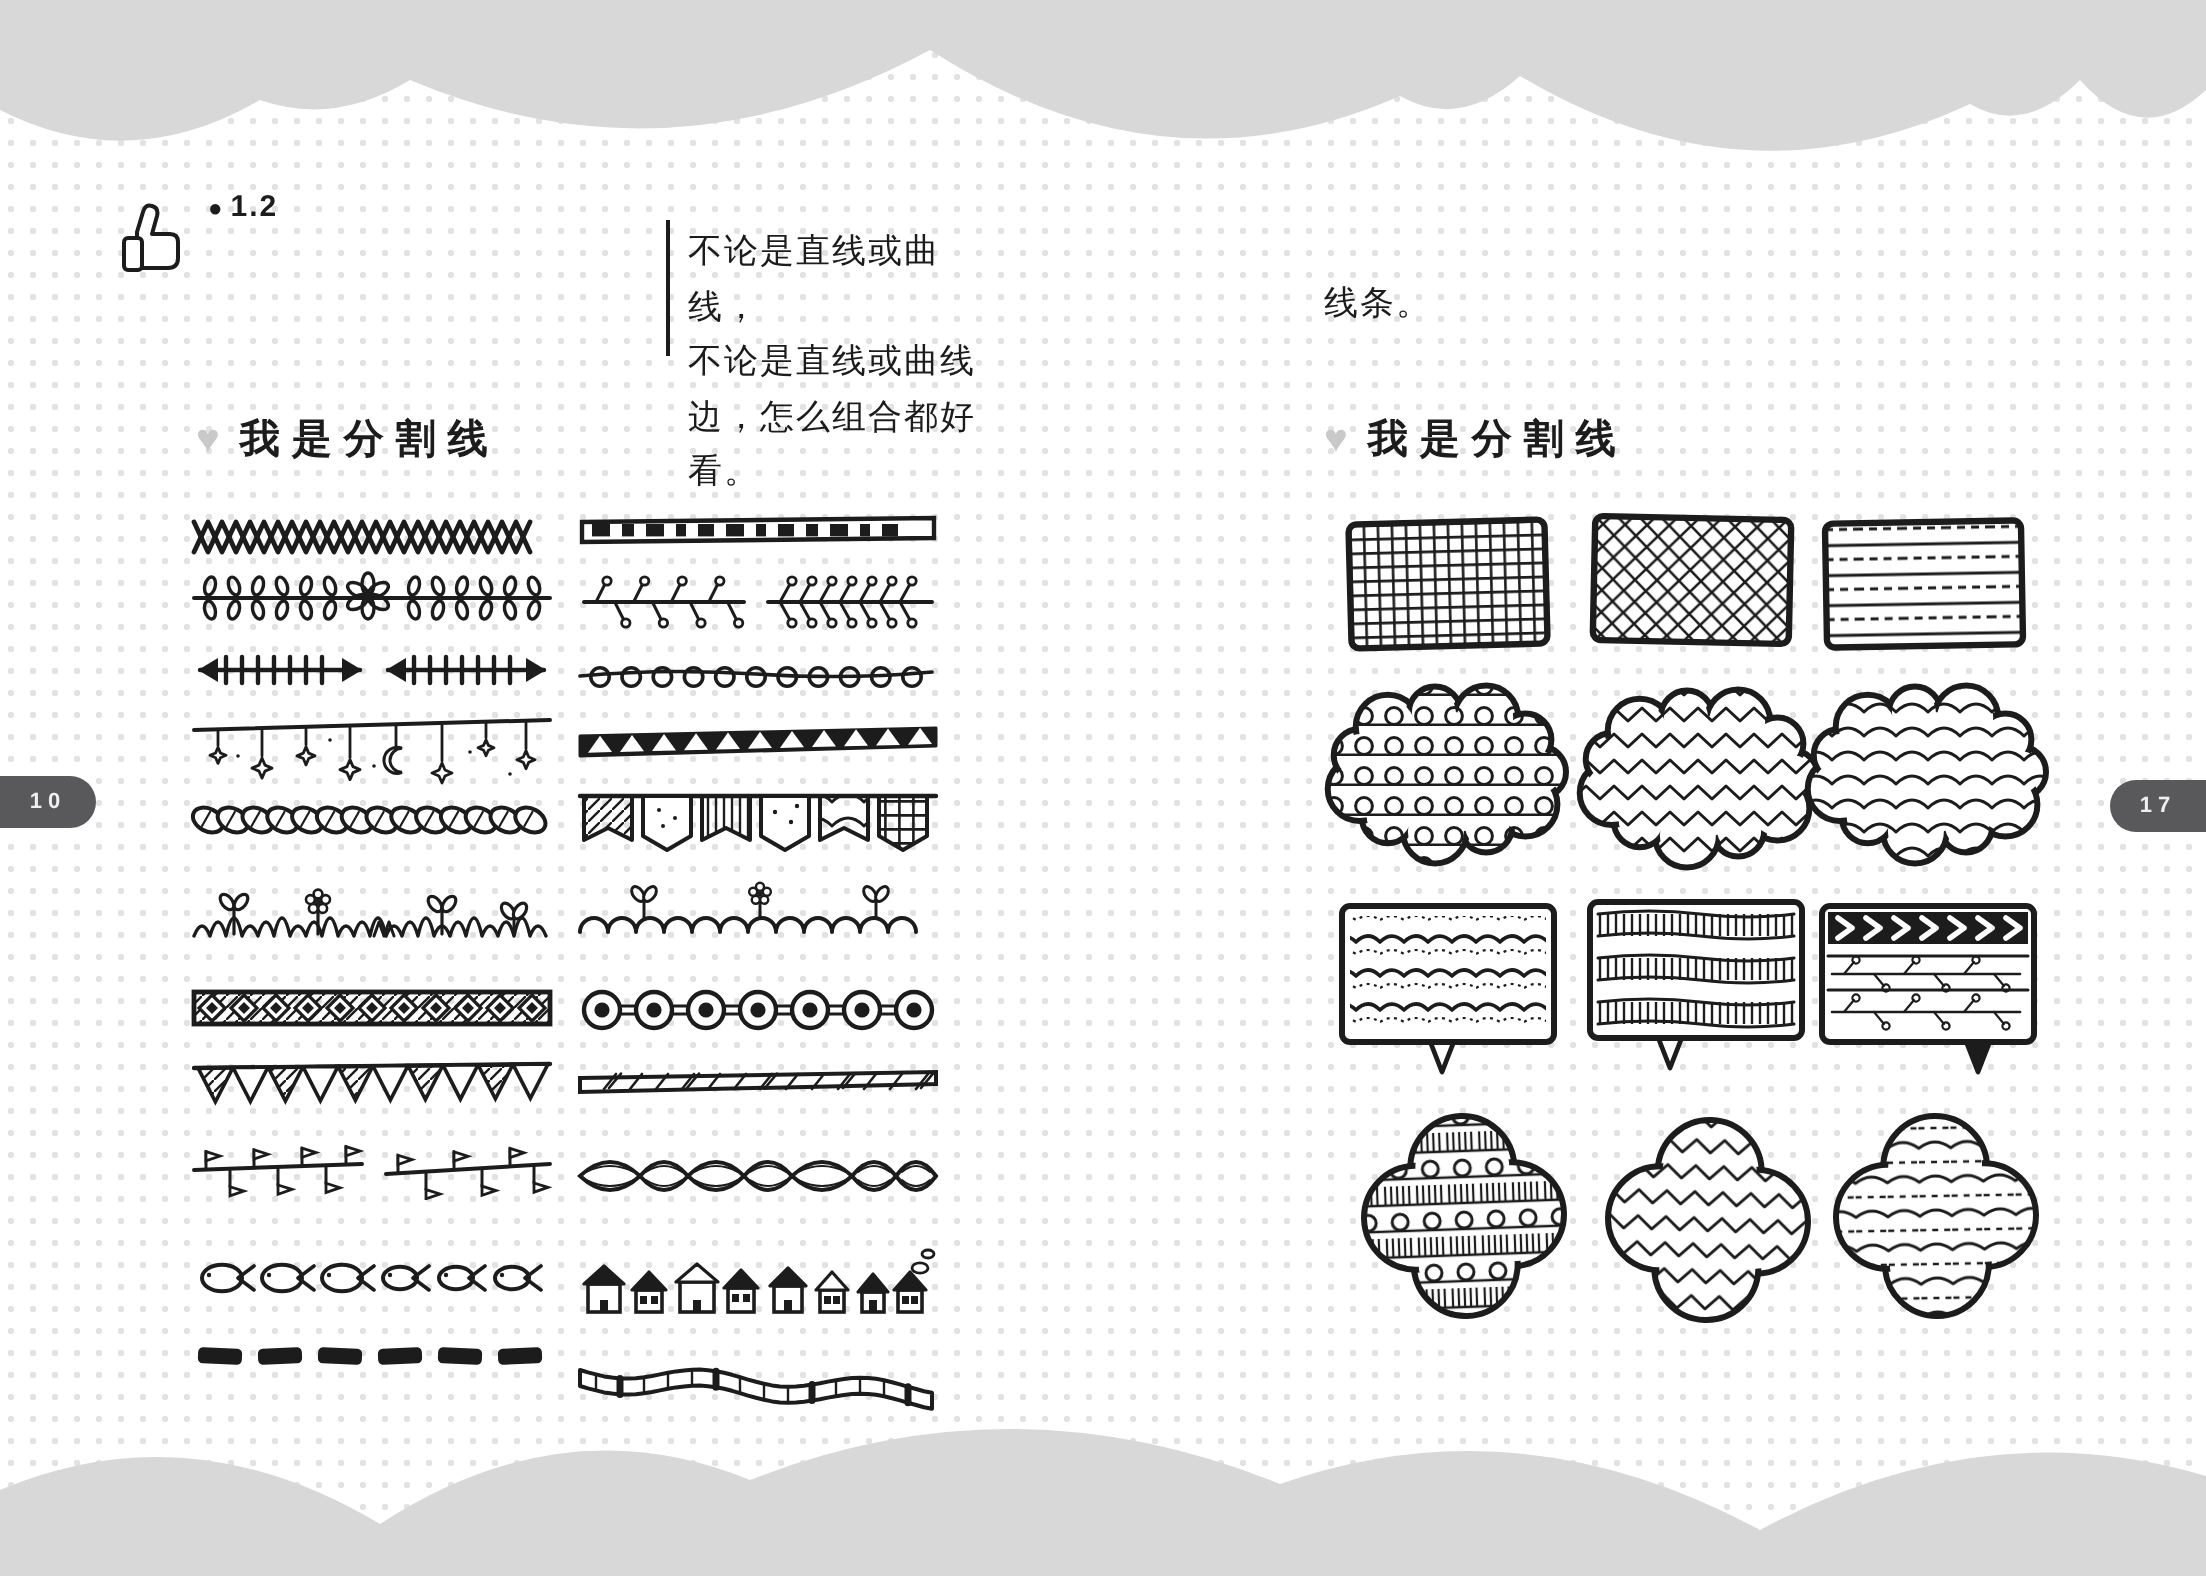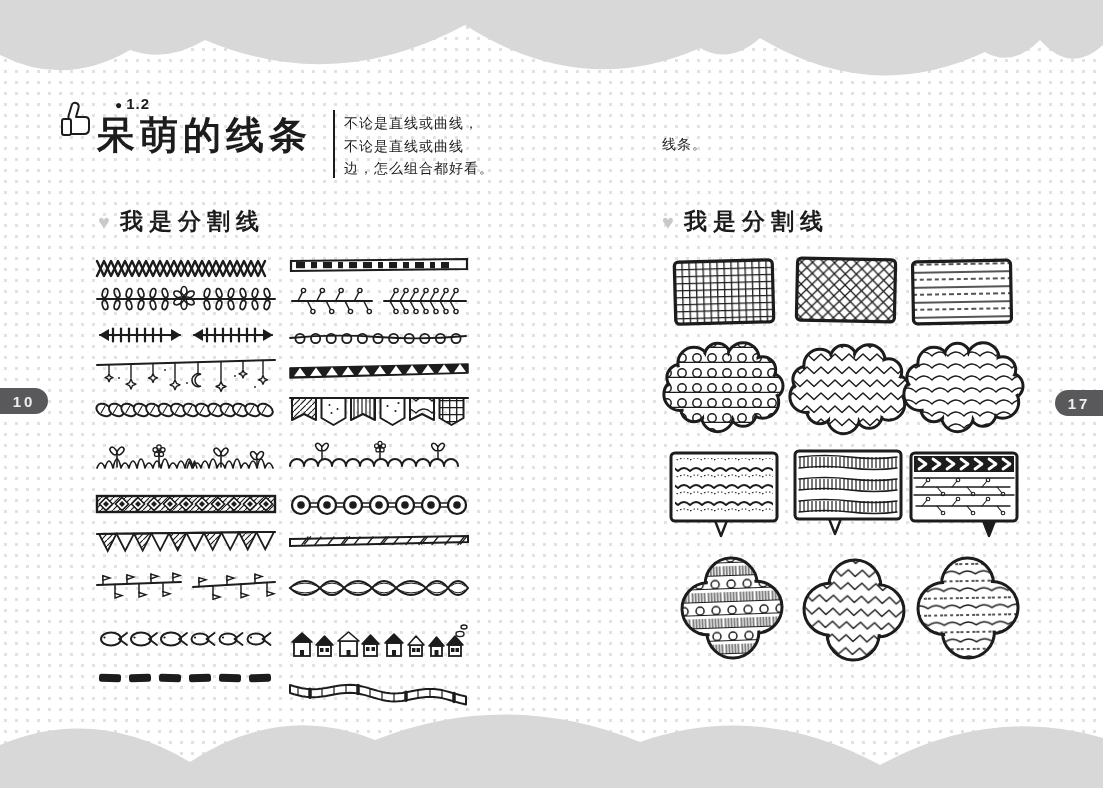--- a/index.html
+++ b/index.html
@@ -3,36 +3,36 @@
 <meta charset="utf-8">
 <style>
   *{margin:0;padding:0;box-sizing:border-box}
   html,body{background:#fff}
   #stage{position:relative;width:1103px;height:788px;overflow:hidden;
     font-family:"Liberation Sans","DejaVu Sans",sans-serif;background-color:#fff;}
   .cloud-svg{position:absolute;left:0;pointer-events:none}
   #cloud-top{top:0}
   #cloud-bottom{bottom:0}
   .tab{position:absolute;width:48px;height:26px;display:flex;align-items:center;justify-content:center;
-    font-size:15px;letter-spacing:3px;font-weight:bold;}
+    font-size:11px;letter-spacing:3px;font-weight:bold;}
   #tab-left{left:0;top:388px;border-radius:0 13px 13px 0}
   #tab-right{right:0;top:390px;border-radius:13px 0 0 13px}
   #thumb-icon{position:absolute;left:58px;top:98px}
-  #secnum{position:absolute;left:115px;top:95px;font-size:15px;font-weight:bold;color:var(--ink);letter-spacing:1px}
+  #secnum{position:absolute;left:104px;top:95px;font-size:15px;font-weight:bold;color:var(--ink);letter-spacing:1px}
   #secnum .bullet{font-size:12px;margin-right:3px}
   #title{position:absolute;left:97px;top:110px;font-size:38px;font-weight:900;letter-spacing:5px;color:var(--ink);white-space:nowrap}
   #vrule{position:absolute;left:333px;top:110px;width:2px;height:68px;background:var(--ink)}
-  .intro{position:absolute;font-size:14px;line-height:1.62;letter-spacing:1px;color:var(--ink)}
+  .intro{position:absolute;font-size:17px;line-height:1.62;letter-spacing:1px;color:var(--ink)}
   #intro-left{left:344px;top:112px;width:160px}
   #intro-right{left:662px;top:110px;width:410px}
   .heading{position:absolute;display:flex;align-items:center;gap:10px}
   #heading-left{left:98px;top:206px}
   #heading-right{left:662px;top:206px}
   .heart{font-size:20px;line-height:1;color:var(--heart)}
-  .heading-text{font-size:23px;font-weight:bold;letter-spacing:6px;color:var(--ink);white-space:nowrap}
+  .heading-text{font-size:20px;font-weight:bold;letter-spacing:6px;color:var(--ink);white-space:nowrap}
   .doodle{position:absolute;line-height:0}
 </style>
 </head>
 <body>
 
 <div id="stage" style="--ink: #1c1c1c; --heart: #c9c9c9; background-image: radial-gradient(circle, rgb(226, 226, 226) 1.5px, transparent 1.7px); background-size: 11px 11px;">
 
   <svg id="cloud-top" class="cloud-svg" width="1103" height="110">
     <path class="cloud-path" d="M0,0 V55 Q65,88 130,50 Q167,63 205,40 Q335,95 465,25 Q582,100 700,48 Q730,65 760,38 Q872,105 985,52 Q1012,68 1040,40 Q1071,75 1103,45 V0 Z" fill="#d8d8d8"></path>
   </svg>
@@ -44,21 +44,20 @@
   <div id="tab-right" class="tab" style="background: rgb(89, 89, 91); color: rgb(239, 239, 239);">17</div>
 
   <svg id="thumb-icon" width="40" height="42" viewBox="0 0 40 42">
     <path d="M13,36 h13 q5,0 5,-5 v-8 q0,-4 -4,-4 h-9 l2.5,-9 q1,-4 -2.5,-5 q-3.5,-1 -4.5,3 l-3,10 v16 z" fill="#fff" stroke="#1c1c1c" stroke-width="2" stroke-linejoin="round"></path>
     <rect x="4" y="21" width="9" height="16" rx="2" fill="#fff" stroke="#1c1c1c" stroke-width="2"></rect>
   </svg>
 
   <div id="secnum">
     <span class="bullet">●</span><span>1.2</span>
   </div>
-  <h1 id="title">呆萌的线条</h1>
   <div id="vrule"></div>
 
   <div id="intro-left" class="intro">
     <span>不论是直线或曲线，</span><br>
     <span>不论是直线或曲线</span><br>
     <span>边，怎么组合都好看。</span>
   </div>
 
   <div id="intro-right" class="intro">
     <br>

